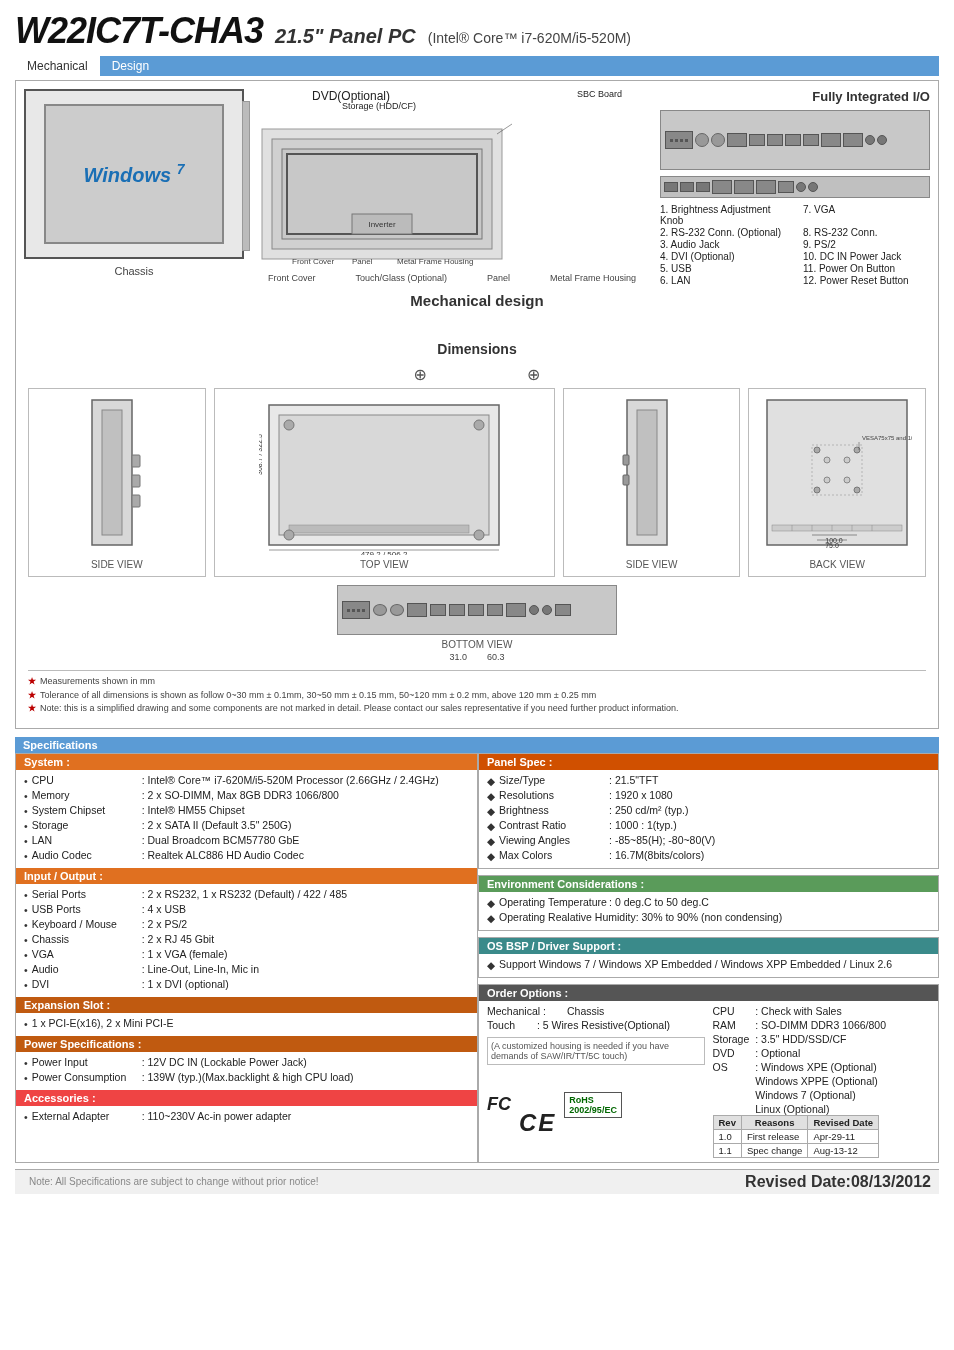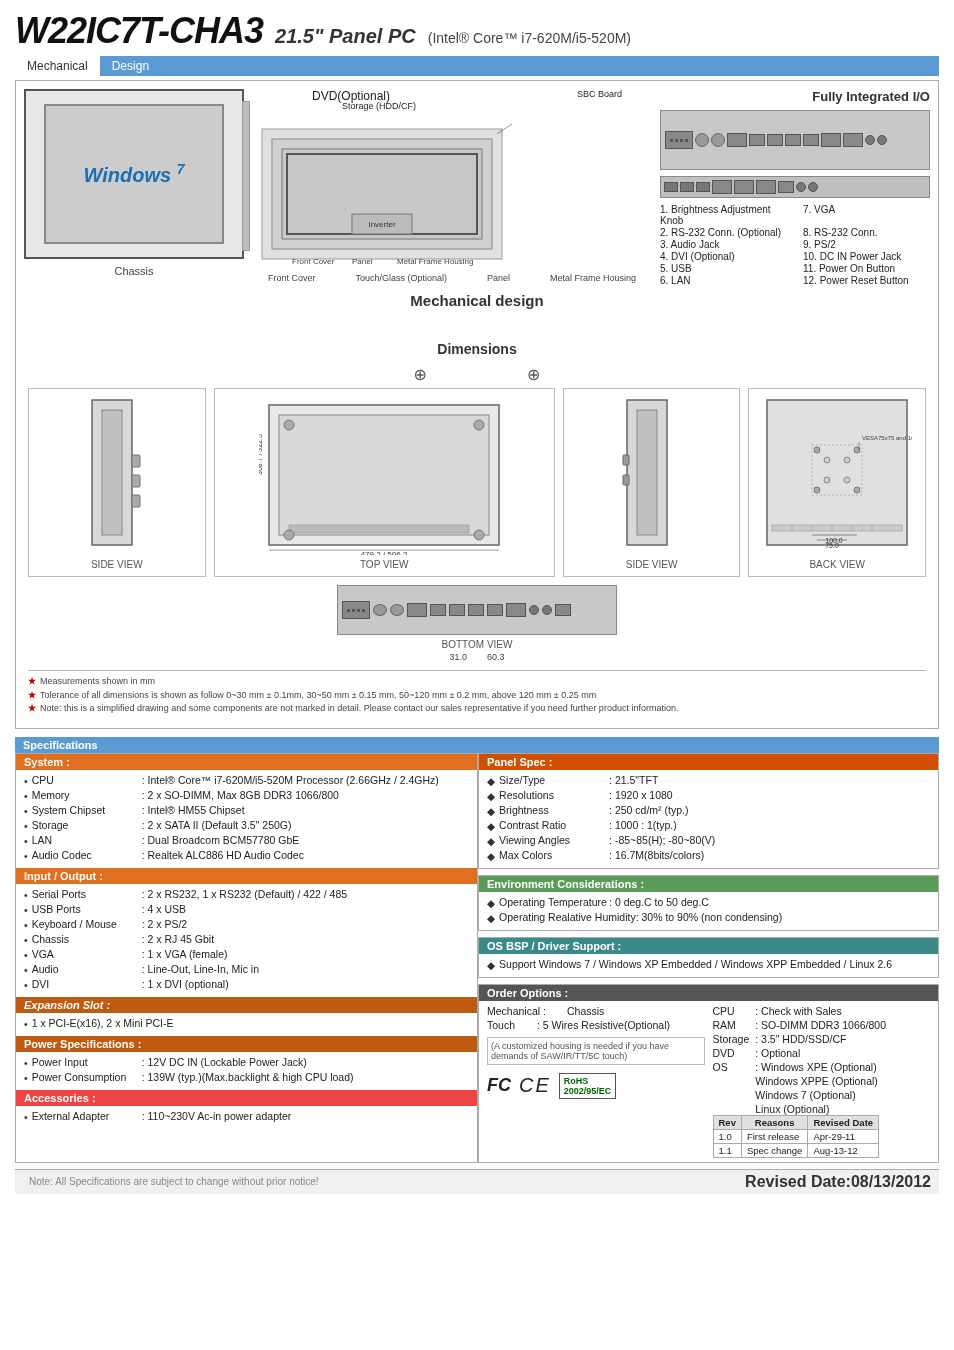--- a/index.html
+++ b/index.html
@@ -625,21 +625,21 @@
             <span class="specs-key">Audio</span>
             <span class="specs-val">: Line-Out, Line-In, Mic in</span>
           </div>
           <div class="specs-row">
             <span class="specs-bullet">•</span>
             <span class="specs-key">DVI</span>
             <span class="specs-val">: 1 x DVI (optional)</span>
           </div>
         </div>
 
-        <div class="specs-header" style="background:#c05a10;font-style:italic;">Expansion Slot :</div>
+        <div class="specs-header" style="background:#c05a10;">Expansion Slot :</div>
         <div class="specs-content">
           <div class="specs-row">
             <span class="specs-bullet">•</span>
             <span class="specs-val">1 x PCI-E(x16), 2 x Mini PCI-E</span>
           </div>
         </div>
 
         <div class="specs-header" style="background:#c05a10;">Power Specifications :</div>
         <div class="specs-content">
           <div class="specs-row">
@@ -740,21 +740,21 @@
                   <span>Chassis</span>
                 </div>
                 <div class="specs-row">
                   <span style="min-width:50px;">Touch</span>
                   <span>: 5 Wires Resistive(Optional)</span>
                 </div>
                 <div style="font-size:9px; color:#555; margin-top:6px; border:1px solid #bbb; padding:3px;">(A customized housing is needed if you have demands of SAW/IR/TT/5C touch)</div>
 
                 <div class="cert-logos">
                   <span style="font-weight:900; font-size:18px; font-style:italic;">FC</span>
-                  <span style="font-weight:400; font-size:20px; font-style:italic; letter-spacing:2px;">CE</span>
+                  <span style="font-weight:700; font-size:24px; font-style:italic; letter-spacing:2px;margin-top:36px;">CE</span>
                   <span class="rohs-badge">RoHS<br>2002/95/EC</span>
                 </div>
               </div>
 
               <div style="flex:1; font-size:10.5px;">
                 <div class="order-right-grid">
                   <span>CPU</span>
                   <span>: Check with Sales</span>
                   <span>RAM</span>
                   <span>: SO-DIMM DDR3 1066/800</span>

